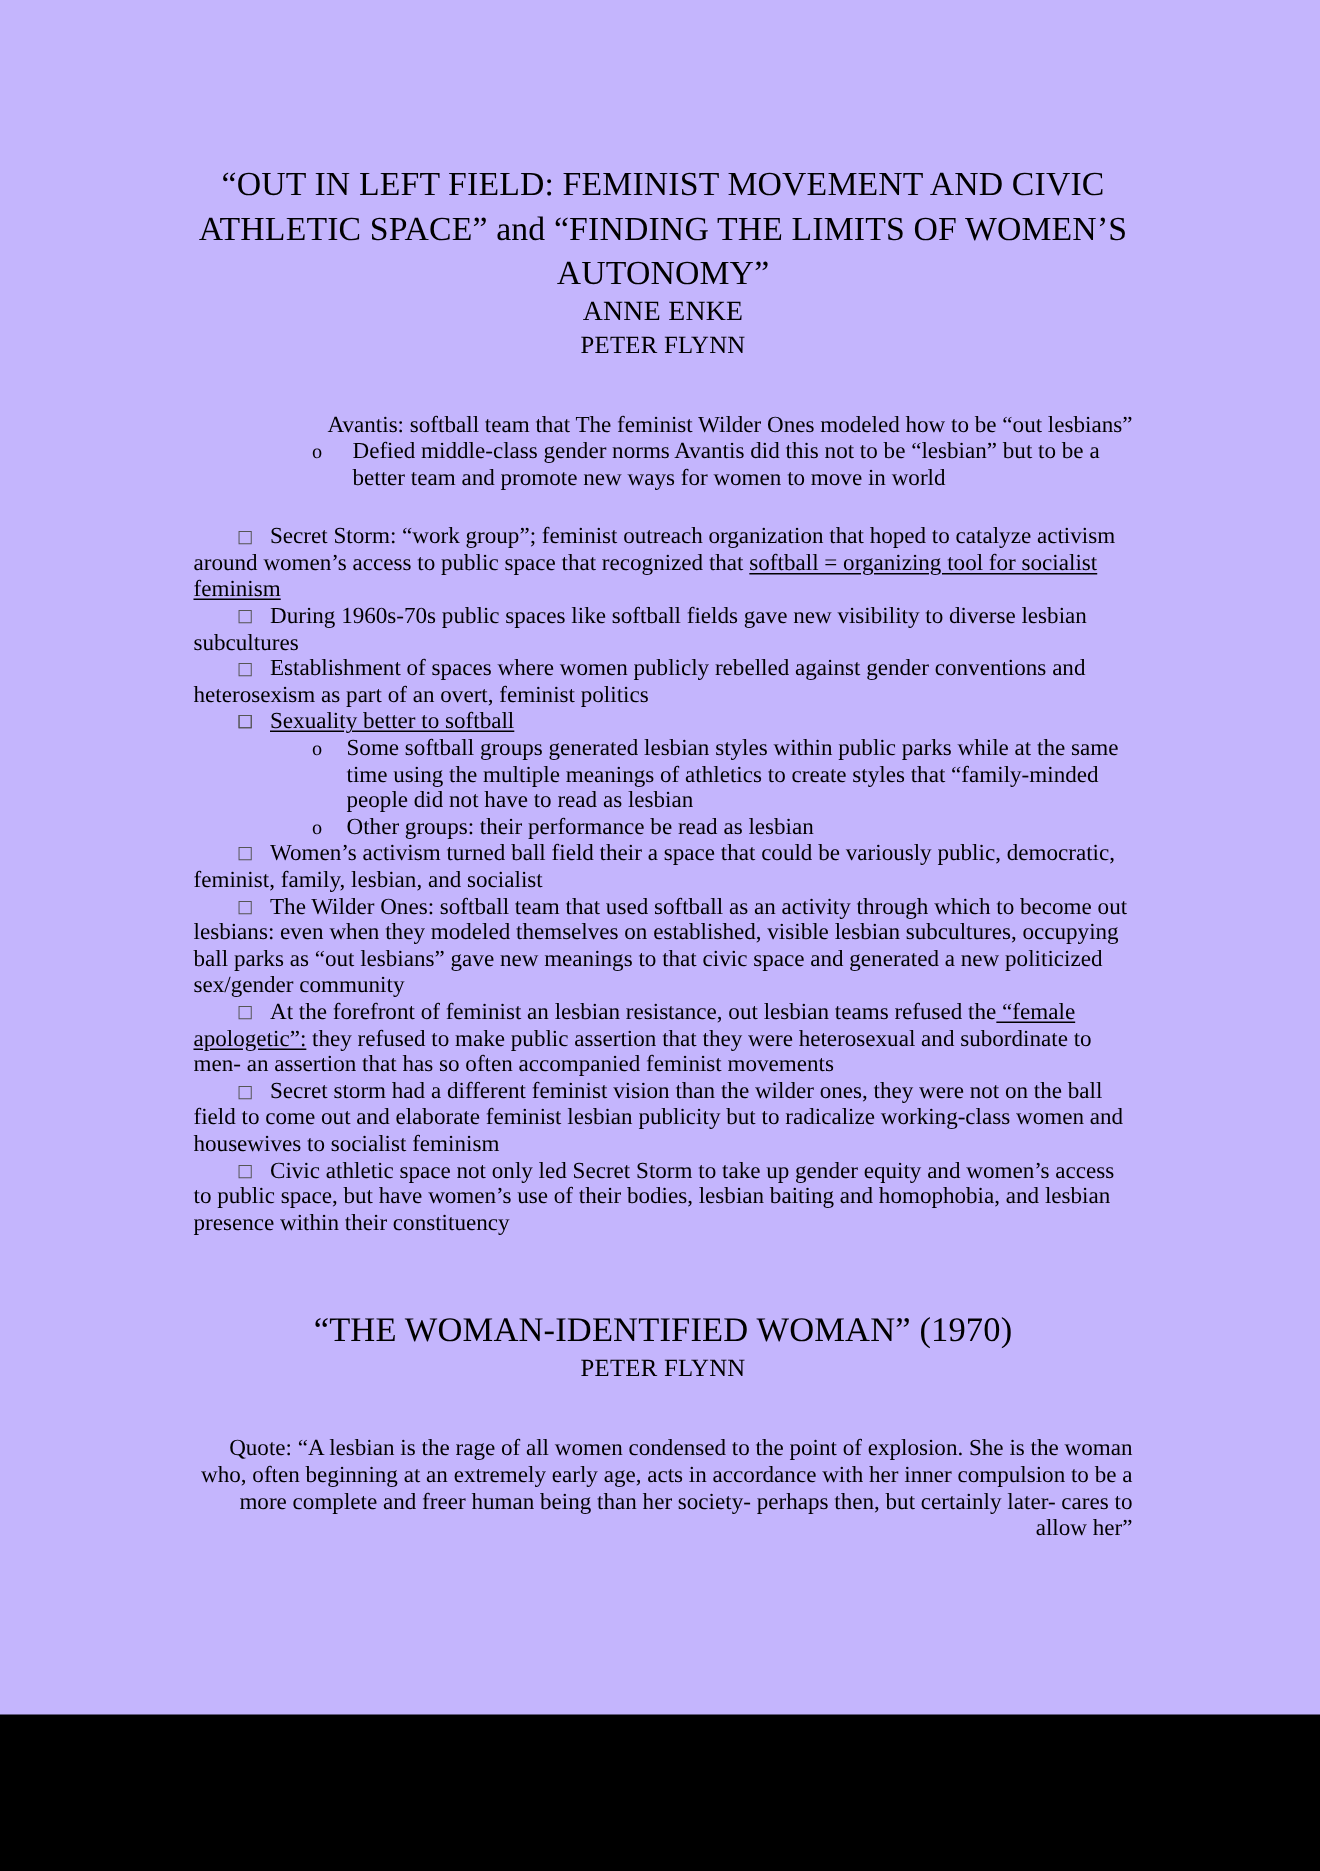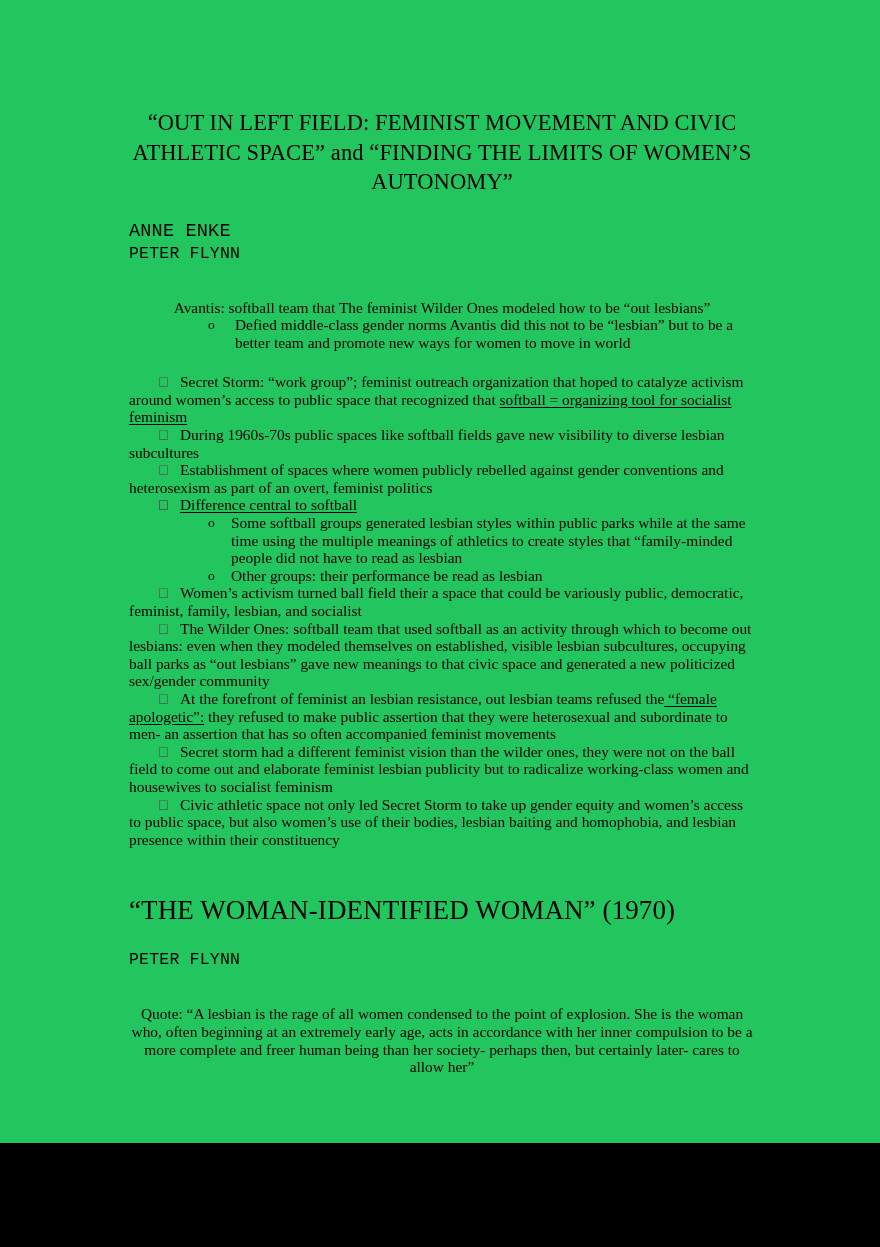--- a/index.html
+++ b/index.html
@@ -5,21 +5,21 @@
 <style>
   html, body {
     margin: 0;
     padding: 0;
     background: #ffffff;
   }
   .page {
     position: relative;
     width: 880px;
     height: 1247px;
-    background: #22c55e;
+    background: #c4b5fd;
     overflow: hidden;
     font-family: "Liberation Serif", "DejaVu Serif", serif;
     color: #000000;
     -webkit-font-smoothing: antialiased;
   }
   .doc-body {
     position: absolute;
     left: 129px;
     top: 0;
     width: 626px;
@@ -28,40 +28,38 @@
   .doc-title {
     text-align: center;
     font-size: 22.5px;
     line-height: 29.5px;
     margin: 0;
     padding-top: 108px;
     font-weight: normal;
     letter-spacing: 0.1px;
   }
   .byline-block {
-    text-align: left;
-    margin-top: 24px;
-    font-family: Liberation Mono, monospace;
+    text-align: center;
   }
   .byline-primary {
     font-size: 18.5px;
     line-height: 22px;
     letter-spacing: 0.2px;
   }
   .byline-secondary {
     font-size: 16.5px;
     line-height: 22px;
     letter-spacing: 0.2px;
   }
   
   .para {
     font-size: 15.4px;
     line-height: 17.6px;
     margin: 0;
-    text-align: center;
+    text-align: right;
   }
   .spacer-md { height: 22px; }
   .spacer-lg { height: 34px; }
   .spacer-xl { height: 48px; }
 
   
   ul.lvl1, ul.lvl2 {
     list-style: none;
     margin: 0;
     padding: 0;
@@ -121,22 +119,22 @@
     left: 79px;
   }
 
   u.ul-run {
     text-decoration: underline;
     text-underline-offset: 2px;
   }
 
   
   .section2-title {
-    text-align: left;
-    font-size: 27px;
+    text-align: center;
+    font-size: 23px;
     line-height: 29px;
     margin: 0;
     font-weight: normal;
     letter-spacing: 0.1px;
   }
 
   
   .bottom-band {
     position: absolute;
     left: 0;
@@ -171,30 +169,30 @@
     </ul>
 
     <div class="spacer-md"></div>
 
 
     <ul class="lvl1" id="bullet-list">
         <li class="item lvl1"><span class="bullet-glyph">□</span><span>Secret Storm: “work group”; feminist outreach organization that hoped to catalyze activism around women’s access to public space that recognized that </span><u class="ul-run">softball = organizing tool for socialist feminism </u></li>
         <li class="item lvl1"><span class="bullet-glyph">□</span><span>During 1960s-70s public spaces like softball fields gave new visibility to diverse lesbian subcultures</span></li>
         <li class="item lvl1"><span class="bullet-glyph">□</span><span>Establishment of spaces where women publicly rebelled against gender conventions and heterosexism as part of an overt, feminist politics</span></li>
         <li class="item lvl1"><span class="bullet-glyph">□</span></li>
-        <li class="item lvl1"><span class="bullet-glyph">□</span><span> </span><u class="ul-run">Difference central to softball </u></li>
+        <li class="item lvl1"><span class="bullet-glyph">□</span><span> </span><u class="ul-run">Sexuality better to softball </u></li>
         <ul class="lvl2">
           <li class="item lvl2"><span class="bullet-glyph">o</span><span>Some softball groups generated lesbian styles within public parks while at the same time using the multiple meanings of athletics to create styles that “family-minded people did not have to read as lesbian</span></li>
           <li class="item lvl2"><span class="bullet-glyph">o</span><span>Other groups: their performance be read as lesbian</span></li>
         </ul>
         <li class="item lvl1"><span class="bullet-glyph">□</span><span>Women’s activism turned ball field their a space that could be variously public, democratic, feminist, family, lesbian, and socialist</span></li>
         <li class="item lvl1"><span class="bullet-glyph">□</span><span>The Wilder Ones: softball team that used softball as an activity through which to become out lesbians: even when they modeled themselves on established, visible lesbian subcultures, occupying ball parks as “out lesbians” gave new meanings to that civic space and generated a new politicized sex/gender community</span></li>
         <li class="item lvl1"><span class="bullet-glyph">□</span><span>At the forefront of feminist an lesbian resistance, out lesbian teams refused the</span><u class="ul-run"> “female apologetic”:</u><span> they refused to make public assertion that they were heterosexual and subordinate to men- an assertion that has so often accompanied feminist movements</span></li>
         <li class="item lvl1"><span class="bullet-glyph">□</span><span>Secret storm had a different feminist vision than the wilder ones, they were not on the ball field to come out and elaborate feminist lesbian publicity but to radicalize working-class women and housewives to socialist feminism</span></li>
-        <li class="item lvl1"><span class="bullet-glyph">□</span><span>Civic athletic space not only led Secret Storm to take up gender equity and women’s access to public space, but also women’s use of their bodies, lesbian baiting and homophobia, and lesbian presence within their constituency</span></li>
+        <li class="item lvl1"><span class="bullet-glyph">□</span><span>Civic athletic space not only led Secret Storm to take up gender equity and women’s access to public space, but have women’s use of their bodies, lesbian baiting and homophobia, and lesbian presence within their constituency</span></li>
       </ul>
 
     <div class="spacer-xl"></div>
 
     <h1 class="section2-title">“THE WOMAN-IDENTIFIED WOMAN” (1970)</h1>
 
     <div class="byline-block">
       <div class="byline-secondary">PETER FLYNN</div>
     </div>
 

